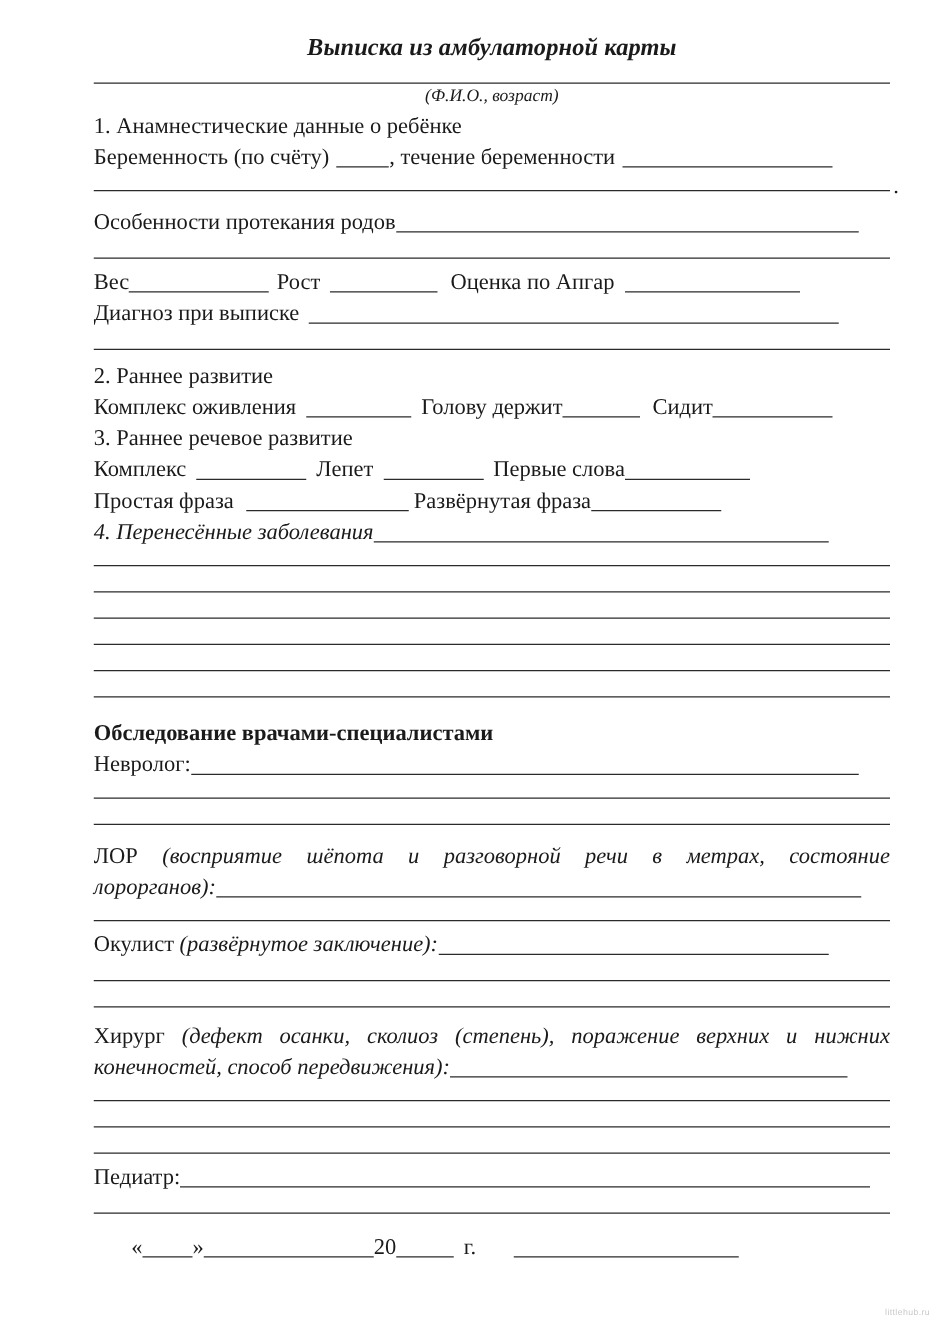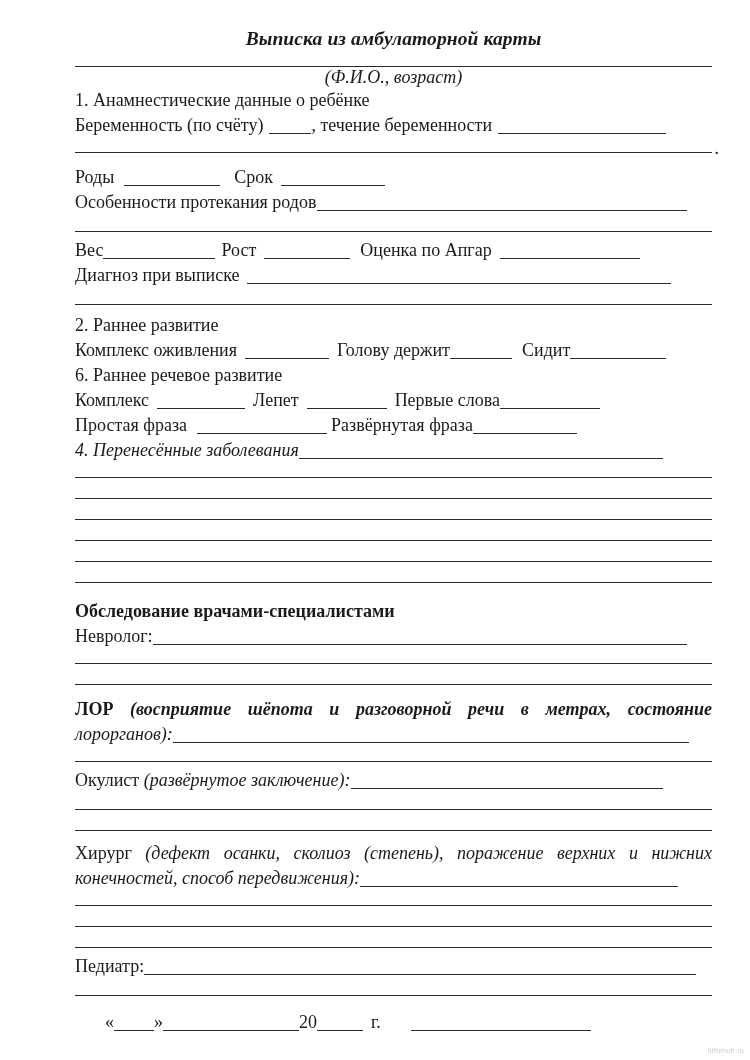--- a/index.html
+++ b/index.html
@@ -47,21 +47,21 @@
 
   
   .rule {
     border-bottom: 1.2px solid #2b2b2b;
     height: 0;
     width: 100%;
   }
 
   .caption {
     text-align: center;
-    font-size: 18px;
+    font-size: 14px;
     font-style: italic;
     margin-top: 2px;
     line-height: 17px;
   }
 
   
   .row {
     font-size: 18px;
     line-height: 25px;
     white-space: nowrap;
@@ -139,23 +139,20 @@
     </div>
 
     <div style="height:14px"></div>
     <div style="position:relative;">
       <div class="blankline"></div>
       <span style="position:absolute;right:-7px;top:-14px;font-size:18px;">.</span>
     </div>
 
     <div style="height:12px"></div>
 
-    <div class="row">
-      <span class="lbl">Роды</span><span class="blank" style="width:96px;margin-left:10px"></span><span class="lbl" style="margin-left:14px">Срок</span><span class="blank" style="width:104px;margin-left:8px"></span>
-    </div>
 
     <div class="row">
       <span class="lbl">Особенности протекания родов</span><span class="fill" style="width:370px"></span>
     </div>
 
     <div style="height:16px"></div>
     <div class="blankline"></div>
     <div style="height:6px"></div>
 
     <div class="row">
@@ -170,21 +167,21 @@
     <div class="blankline"></div>
     <div style="height:8px"></div>
 
     <div class="row ital">2. Раннее развитие</div>
 
     <div class="row">
       <span class="lbl">Комплекс оживления</span><span class="blank" style="width:84px;margin-left:8px"></span><span class="lbl" style="margin-left:8px">Голову держит</span><span class="blank" style="width:62px"></span><span class="lbl" style="margin-left:10px">Сидит</span><span class="fill" style="width:96px"></span>
     </div>
 
 
-    <div class="row ital">6. Раннее речевое развитие</div>
+    <div class="row ital">3. Раннее речевое развитие</div>
 
     <div class="row">
       <span class="lbl">Комплекс</span><span class="blank" style="width:88px;margin-left:8px"></span><span class="lbl" style="margin-left:8px">Лепет</span><span class="blank" style="width:80px;margin-left:8px"></span><span class="lbl" style="margin-left:8px">Первые слова</span><span class="blank" style="width:100px"></span>
     </div>
 
     <div class="row">
       <span class="lbl">Простая фраза</span><span class="blank" style="width:130px;margin-left:10px"></span><span class="lbl" style="margin-left:4px">Развёрнутая фраза</span><span class="blank" style="width:104px"></span>
     </div>
 
     <div class="row">
@@ -213,21 +210,21 @@
     </div>
 
     <div style="height:14px"></div>
     <div class="blankline"></div>
     <div style="height:20px"></div>
     <div class="blankline"></div>
 
     <div style="height:12px"></div>
 
     <div class="para">
-      <span class="just" style="text-align-last:justify;font-weight:bold;">
+      <span class="just" style="text-align-last:justify;">
         <span class="lbl">ЛОР</span>
         <i>(восприятие шёпота и разговорной речи в метрах, состояние</i>
       </span>
     </div>
     <div class="row">
       <span class="lbl i">лорорганов):</span><span class="fill" style="width:516px"></span>
     </div>
 
     <div style="height:14px"></div>
     <div class="blankline"></div>

